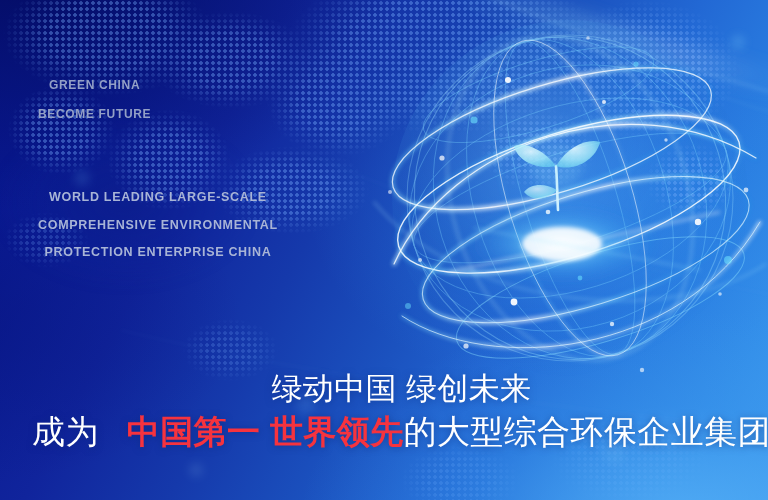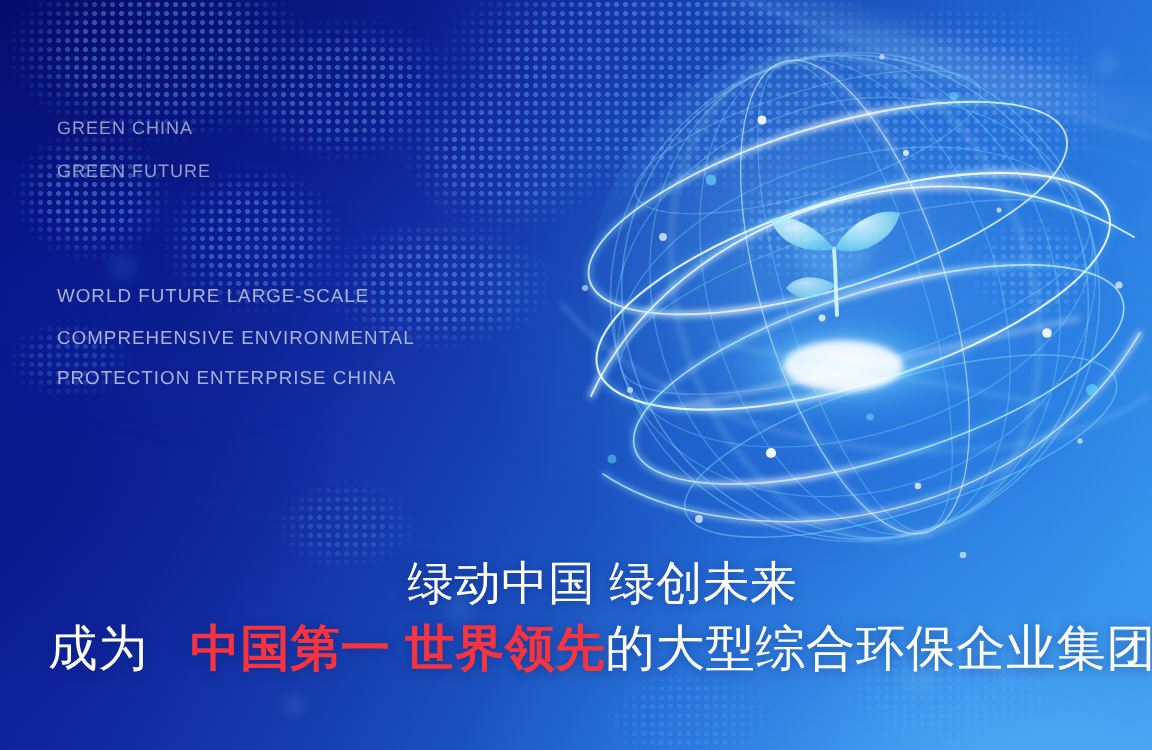--- a/index.html
+++ b/index.html
@@ -105,23 +105,24 @@
     border-radius:48% 42% 55% 38%/46% 52% 40% 58%;
     filter:blur(6px);
   }
 
   
   .art{position:absolute;inset:0;}
 
   
   .eng-block{position:absolute;left:38px;}
   .eng-block .line{
-    font-weight:400;
+    font-weight:700;
     white-space:nowrap;
     letter-spacing:.055em;
+    text-align:center;
   }
   #eng-top{top:71px;}
   #eng-top .line{font-size:12px;line-height:29px;color:#93a0c6;}
   #eng-main{top:184px;}
   #eng-main .line{font-size:12.5px;line-height:27.5px;color:#a8b4d6;}
 
   .cn-block{position:absolute;left:32px;bottom:46px;white-space:nowrap;text-align:center;}
   .cn-line1{
     font-size:31px;line-height:42px;color:#ffffff;font-weight:400;
     letter-spacing:.012em;
@@ -292,25 +293,25 @@
       <circle cx="82" cy="178" r="8" fill="#6fc8ff" opacity=".14" filter="url(#fSoft2)"></circle>
       <circle cx="738" cy="42" r="7" fill="#8fe0ff" opacity=".22" filter="url(#fSoft2)"></circle>
       <circle cx="306" cy="404" r="10" fill="#7fd0ff" opacity=".12" filter="url(#fSoft2)"></circle>
       <circle cx="614" cy="452" r="12" fill="#9fe0ff" opacity=".10" filter="url(#fSoft2)"></circle>
       <circle cx="196" cy="470" r="7" fill="#b0e8ff" opacity=".12" filter="url(#fSoft2)"></circle>
     </g>
   </svg>
 
   <div class="eng-block" id="eng-top">
     <div class="line">GREEN CHINA</div>
-    <div class="line">GREEN FUTURE</div>
+    <div class="line">BECOME FUTURE</div>
   </div>
 
   <div class="eng-block" id="eng-main">
-    <div class="line">WORLD FUTURE LARGE-SCALE</div>
+    <div class="line">WORLD LEADING LARGE-SCALE</div>
     <div class="line">COMPREHENSIVE ENVIRONMENTAL</div>
     <div class="line">PROTECTION ENTERPRISE CHINA</div>
   </div>
 
   <div class="cn-block">
     <div class="cn-line1">绿动中国 绿创未来</div>
     <div class="cn-line2"><span class="w">成为</span><span class="hl">中国第一 世界领先</span><span class="w">的大型综合环保企业集团</span></div>
   </div>
 
 </div>

